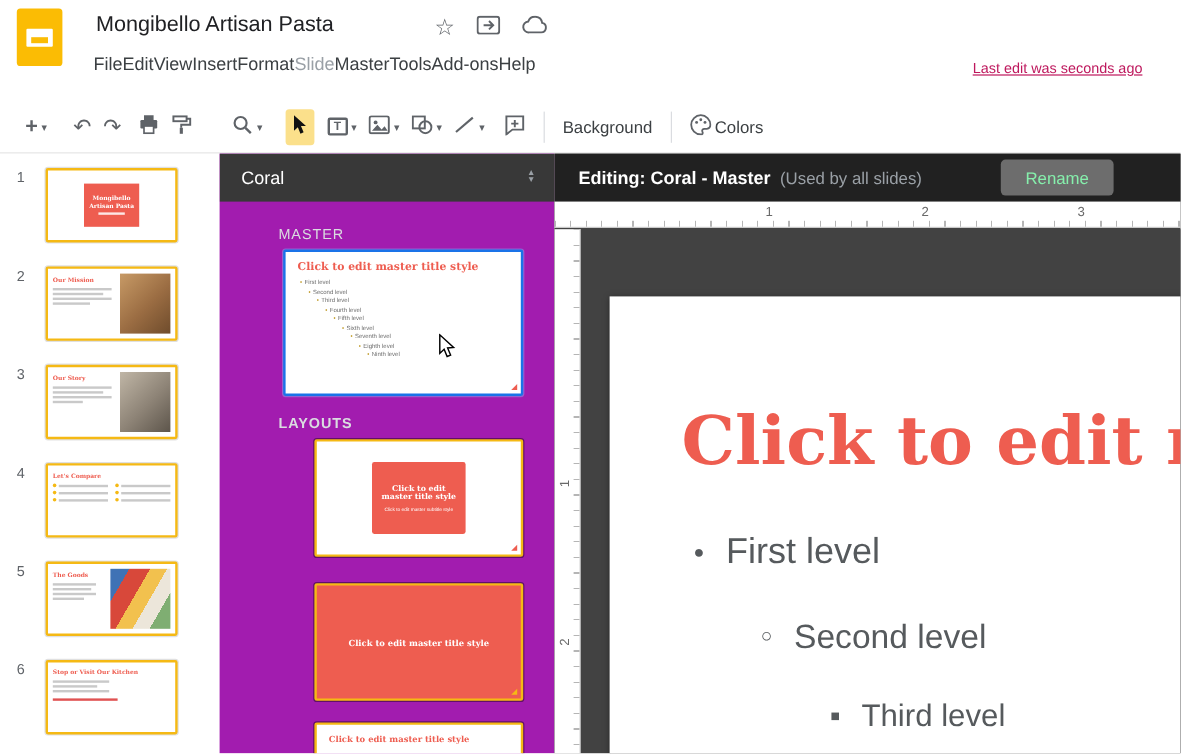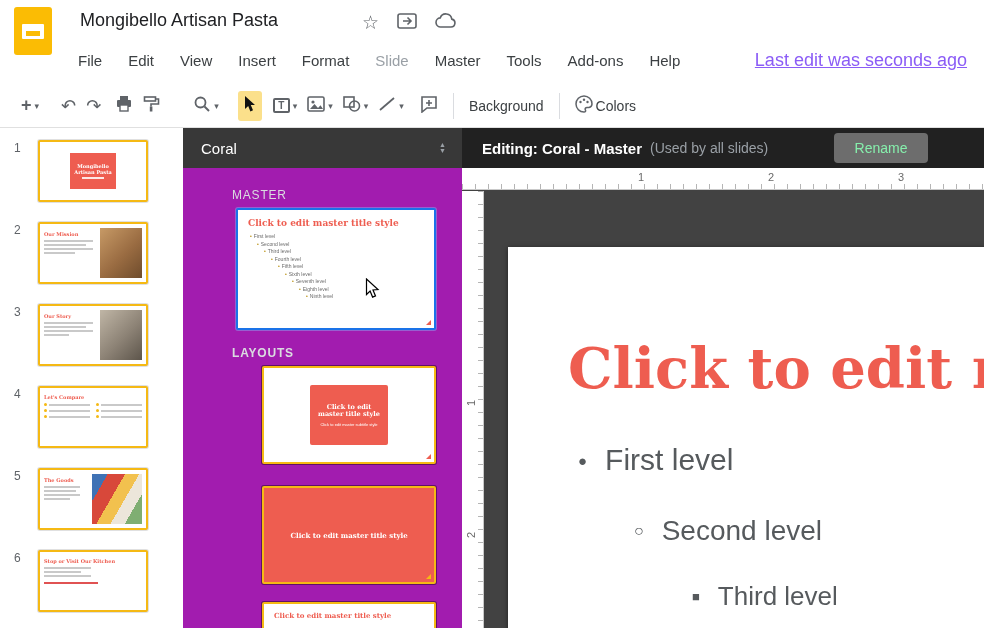--- a/index.html
+++ b/index.html
@@ -9,24 +9,24 @@
 
   
   .topbar { position:absolute; left:0; top:0; width:100%; height:84px; background:#fff; }
   .logo { position:absolute; left:14px; top:7px; width:38px; height:48px; }
   .logo .page { position:absolute; inset:0; background:#fbbc04; border-radius:3px; }
   .logo .sheet { position:absolute; left:8px; top:17px; width:22px; height:15px; background:#fff; border-radius:1px; }
   .logo .bar { position:absolute; left:12px; top:24px; width:14px; height:5px; background:#fbbc04; }
   .doc-title { position:absolute; left:80px; top:10px; font-size:18px; color:#202124; white-space:nowrap; }
   .title-icons { position:absolute; left:362px; top:13px; display:flex; align-items:center; gap:18px; }
   .title-icons .glyph { font-size:19px; color:#5f6368; line-height:20px; }
-  .menu-row { position:absolute; left:78px; top:45px; height:30px; display:flex; align-items:center; gap:26px; font-size:15px; color:#3c4043; }
+  .menu-row { position:absolute; left:78px; top:45px; height:30px; display:flex; font-size:15px; color:#3c4043; }
   .menu-item { cursor:pointer; white-space:nowrap; }
   .menu-item.disabled { color:#9aa0a6; }
-  .last-edit { position:absolute; right:17px; top:50px; font-size:18px; color:#8b5cf6; text-decoration:underline; white-space:nowrap; cursor:pointer; }
+  .last-edit { position:absolute; right:32px; top:50px; font-size:12px; color:#be185d; text-decoration:underline; white-space:nowrap; cursor:pointer; }
 
   
   .toolbar { position:absolute; left:0; top:84px; width:100%; height:44px; border-bottom:1px solid #e0e0e0; display:flex; align-items:center; padding-left:16px; background:#fff; }
   .tbtn { height:30px; display:flex; align-items:center; justify-content:center; gap:3px; border:none; background:none; color:#444; border-radius:3px; padding:0 5px; cursor:pointer; }
   .tbtn .caret { font-size:9px; color:#5f6368; }
   .tbtn.active { background:#fbe08b; }
   .glyph-btn { font-size:18px; color:#5f6368; }
   .sep { width:1px; height:26px; background:#dadce0; margin:0 10px; }
   .tlabel { font-size:14px; color:#3c4043; }
   .tbox { width:17px; height:15px; border:2px solid #5f6368; border-radius:2px; font-size:10px; font-weight:bold; color:#5f6368; display:flex; align-items:center; justify-content:center; }

